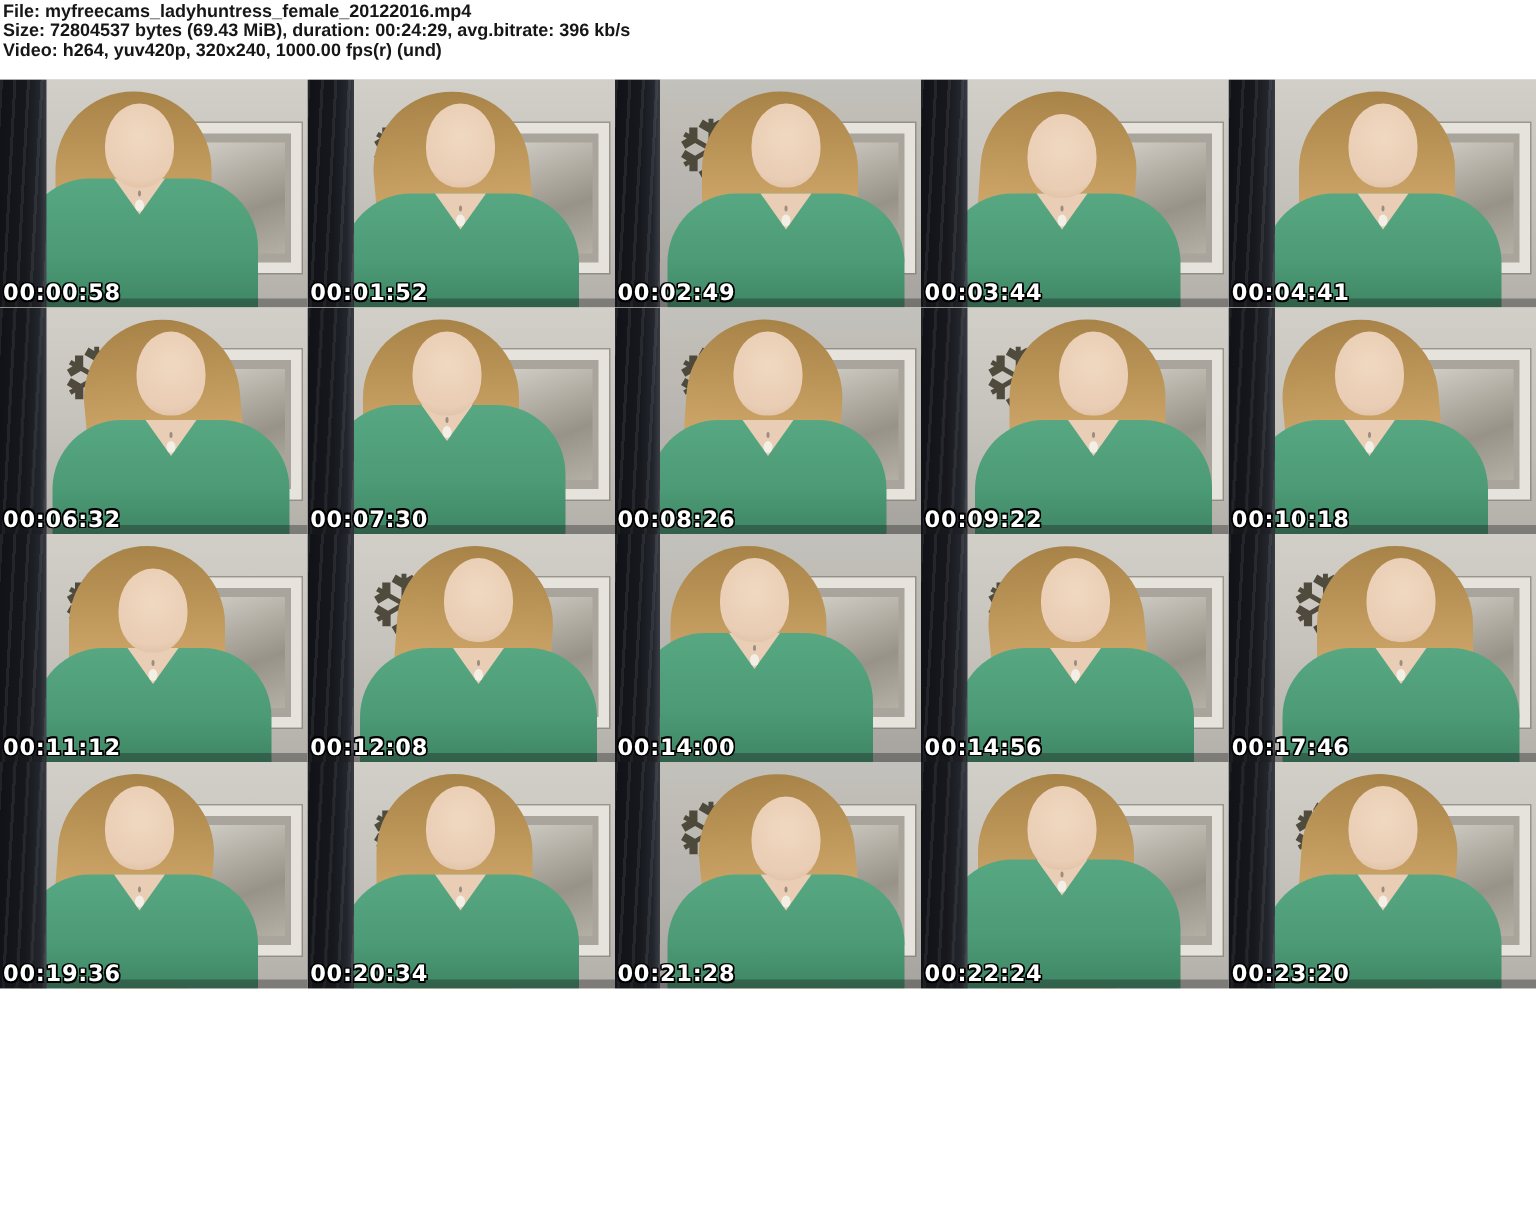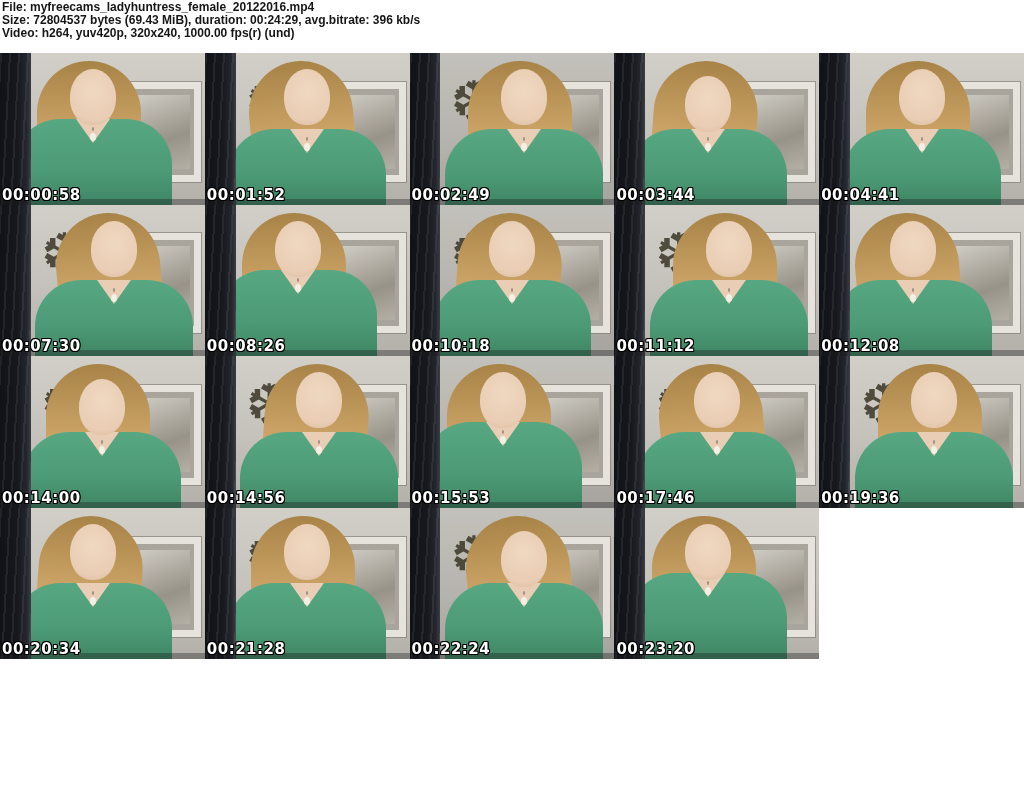--- a/index.html
+++ b/index.html
@@ -183,20 +183,35 @@
         <div class="pendant"></div>
       </div>
       <div class="face"></div>
     </div>
     <div class="curtain"></div>
     <div class="floor"></div>
     <span class="timestamp">00:04:41</span>
   </div>
 
 
+  <div class="cell">
+    <div class="wall"></div>
+    <span class="snowflake">❆</span>
+    <div class="frame"></div>
+    <div class="person">
+      <div class="hair"></div>
+      <div class="torso">
+        <div class="pendant"></div>
+      </div>
+      <div class="face"></div>
+    </div>
+    <div class="curtain"></div>
+    <div class="floor"></div>
+    <span class="timestamp">00:06:32</span>
+  </div>
 
   <div class="cell">
     <div class="wall"></div>
     <span class="snowflake">❆</span>
     <div class="frame"></div>
     <div class="person">
       <div class="hair"></div>
       <div class="torso">
         <div class="pendant"></div>
       </div>
@@ -216,20 +231,35 @@
       <div class="torso">
         <div class="pendant"></div>
       </div>
       <div class="face"></div>
     </div>
     <div class="curtain"></div>
     <div class="floor"></div>
     <span class="timestamp">00:08:26</span>
   </div>
 
+  <div class="cell">
+    <div class="wall"></div>
+    <span class="snowflake">❆</span>
+    <div class="frame"></div>
+    <div class="person">
+      <div class="hair"></div>
+      <div class="torso">
+        <div class="pendant"></div>
+      </div>
+      <div class="face"></div>
+    </div>
+    <div class="curtain"></div>
+    <div class="floor"></div>
+    <span class="timestamp">00:09:22</span>
+  </div>
 
   <div class="cell">
     <div class="wall"></div>
     <span class="snowflake">❆</span>
     <div class="frame"></div>
     <div class="person">
       <div class="hair"></div>
       <div class="torso">
         <div class="pendant"></div>
       </div>
@@ -298,35 +328,20 @@
       <div class="torso">
         <div class="pendant"></div>
       </div>
       <div class="face"></div>
     </div>
     <div class="curtain"></div>
     <div class="floor"></div>
     <span class="timestamp">00:14:56</span>
   </div>
 
-  <div class="cell">
-    <div class="wall"></div>
-    <span class="snowflake">❆</span>
-    <div class="frame"></div>
-    <div class="person">
-      <div class="hair"></div>
-      <div class="torso">
-        <div class="pendant"></div>
-      </div>
-      <div class="face"></div>
-    </div>
-    <div class="curtain"></div>
-    <div class="floor"></div>
-    <span class="timestamp">00:15:53</span>
-  </div>
 
 
   <div class="cell">
     <div class="wall"></div>
     <span class="snowflake">❆</span>
     <div class="frame"></div>
     <div class="person">
       <div class="hair"></div>
       <div class="torso">
         <div class="pendant"></div>

